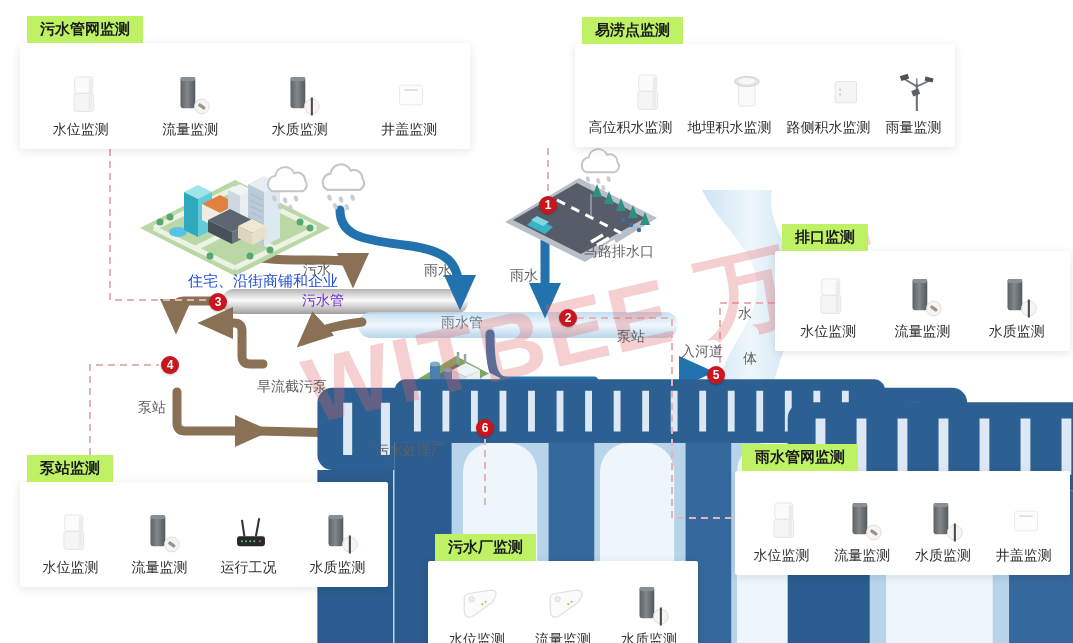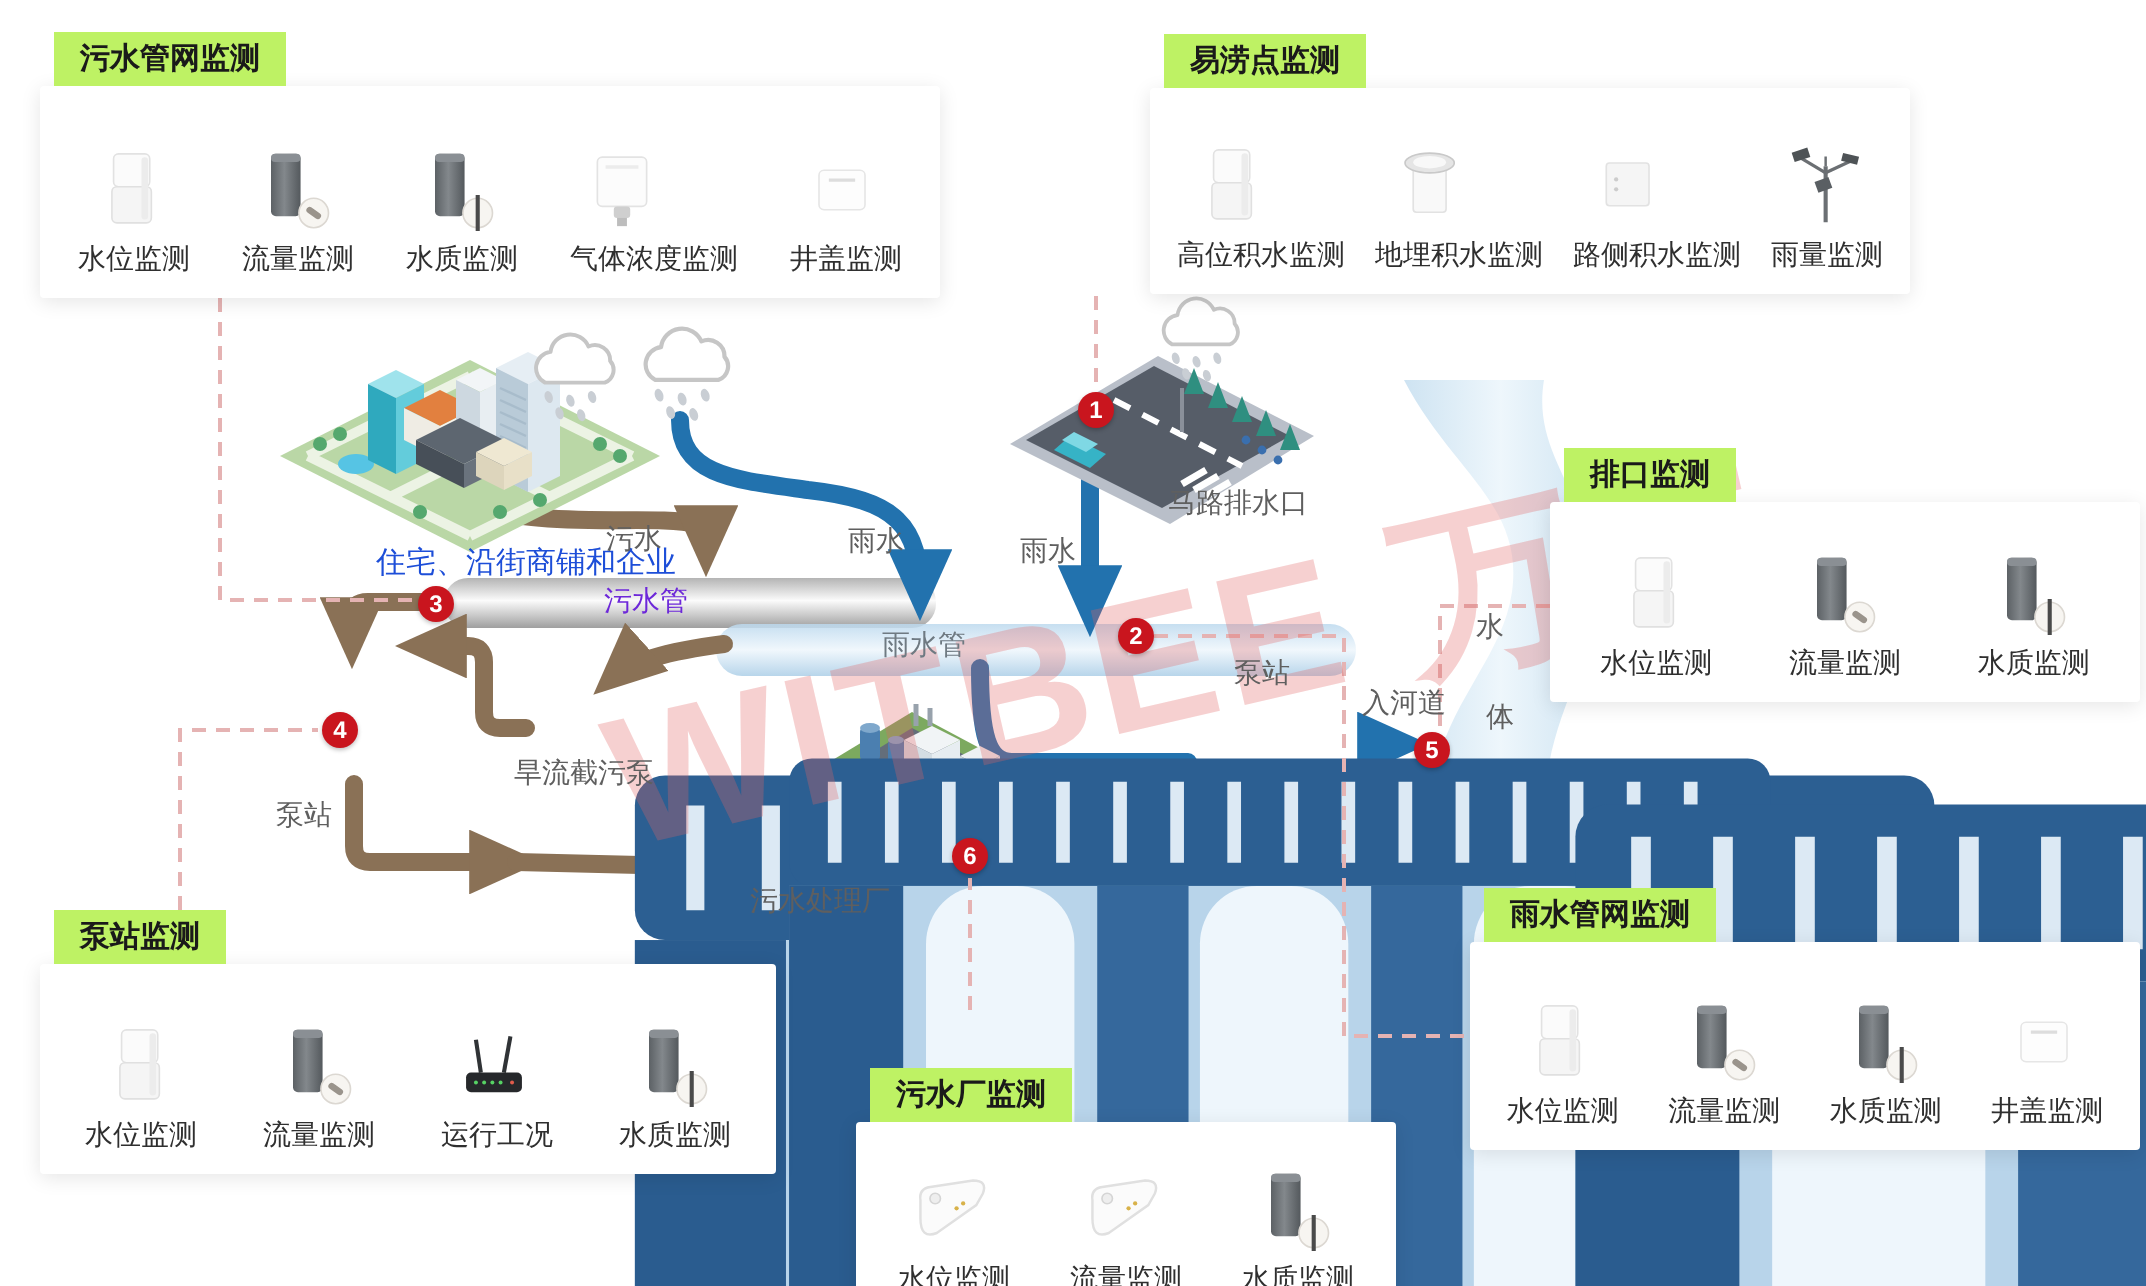--- a/index.html
+++ b/index.html
@@ -36,21 +36,21 @@
     box-shadow:0 1px 2px rgba(0,0,0,.25);}
   #m1{left:539px;top:196px;} #m2{left:559px;top:309px;} #m3{left:209px;top:293px;}
   #m4{left:161px;top:356px;} #m5{left:707px;top:366px;} #m6{left:476px;top:419px;}
 
   
   .panel{position:absolute;z-index:10;}
   .panel-header{display:inline-block;background:#bef264;padding:4px 13px;margin-left:7px;
     font-size:15px;font-weight:bold;color:#1a1a1a;white-space:nowrap;}
   .panel-body{background:#fff;box-shadow:0 2px 10px rgba(0,0,0,.10);border-radius:2px;
     display:flex;justify-content:space-around;align-items:flex-end;padding:10px 6px 10px;box-sizing:border-box;}
-  .item{display:flex;flex-direction:column;align-items:flex-start;}
+  .item{display:flex;flex-direction:column;align-items:flex-end;}
   .item .dev{width:52px;height:46px;margin-bottom:3px;}
   .item .ilabel{font-size:14px;color:#2f2f2f;white-space:nowrap;}
 
   #panel-a{left:20px;top:16px;}  #panel-a .panel-body{width:450px;height:106px;}
   #panel-b{left:575px;top:17px;} #panel-b .panel-body{width:380px;height:103px;}
   #panel-c{left:775px;top:224px;}#panel-c .panel-body{width:295px;height:100px;}
   #panel-d{left:20px;top:455px;font-family:Liberation Mono, monospace;} #panel-d .panel-body{width:368px;height:105px;}
   #panel-e{left:428px;top:506px;margin-top:28px;}#panel-e .panel-body{width:270px;height:98px;}
   #panel-f{left:735px;top:444px;}#panel-f .panel-body{width:335px;height:104px;}
 </style>
@@ -356,26 +356,20 @@
         <span class="ilabel">流量监测</span>
         </div>
       <div class="item">
         <svg class="dev" viewBox="0 0 60 56">
             <use href="#dev-quality"></use>
           </svg>
         <span class="ilabel">水质监测</span>
         </div>
       <div class="item">
         <svg class="dev" viewBox="0 0 60 56">
-            <use href="#dev-gas"></use>
-          </svg>
-        <span class="ilabel">气体浓度监测</span>
-        </div>
-      <div class="item">
-        <svg class="dev" viewBox="0 0 60 56">
             <use href="#dev-cover"></use>
           </svg>
         <span class="ilabel">井盖监测</span>
         </div>
     </div>
   </div>
 
   <div class="panel" id="panel-b">
     <div class="panel-header">易涝点监测</div>
     <div class="panel-body">

